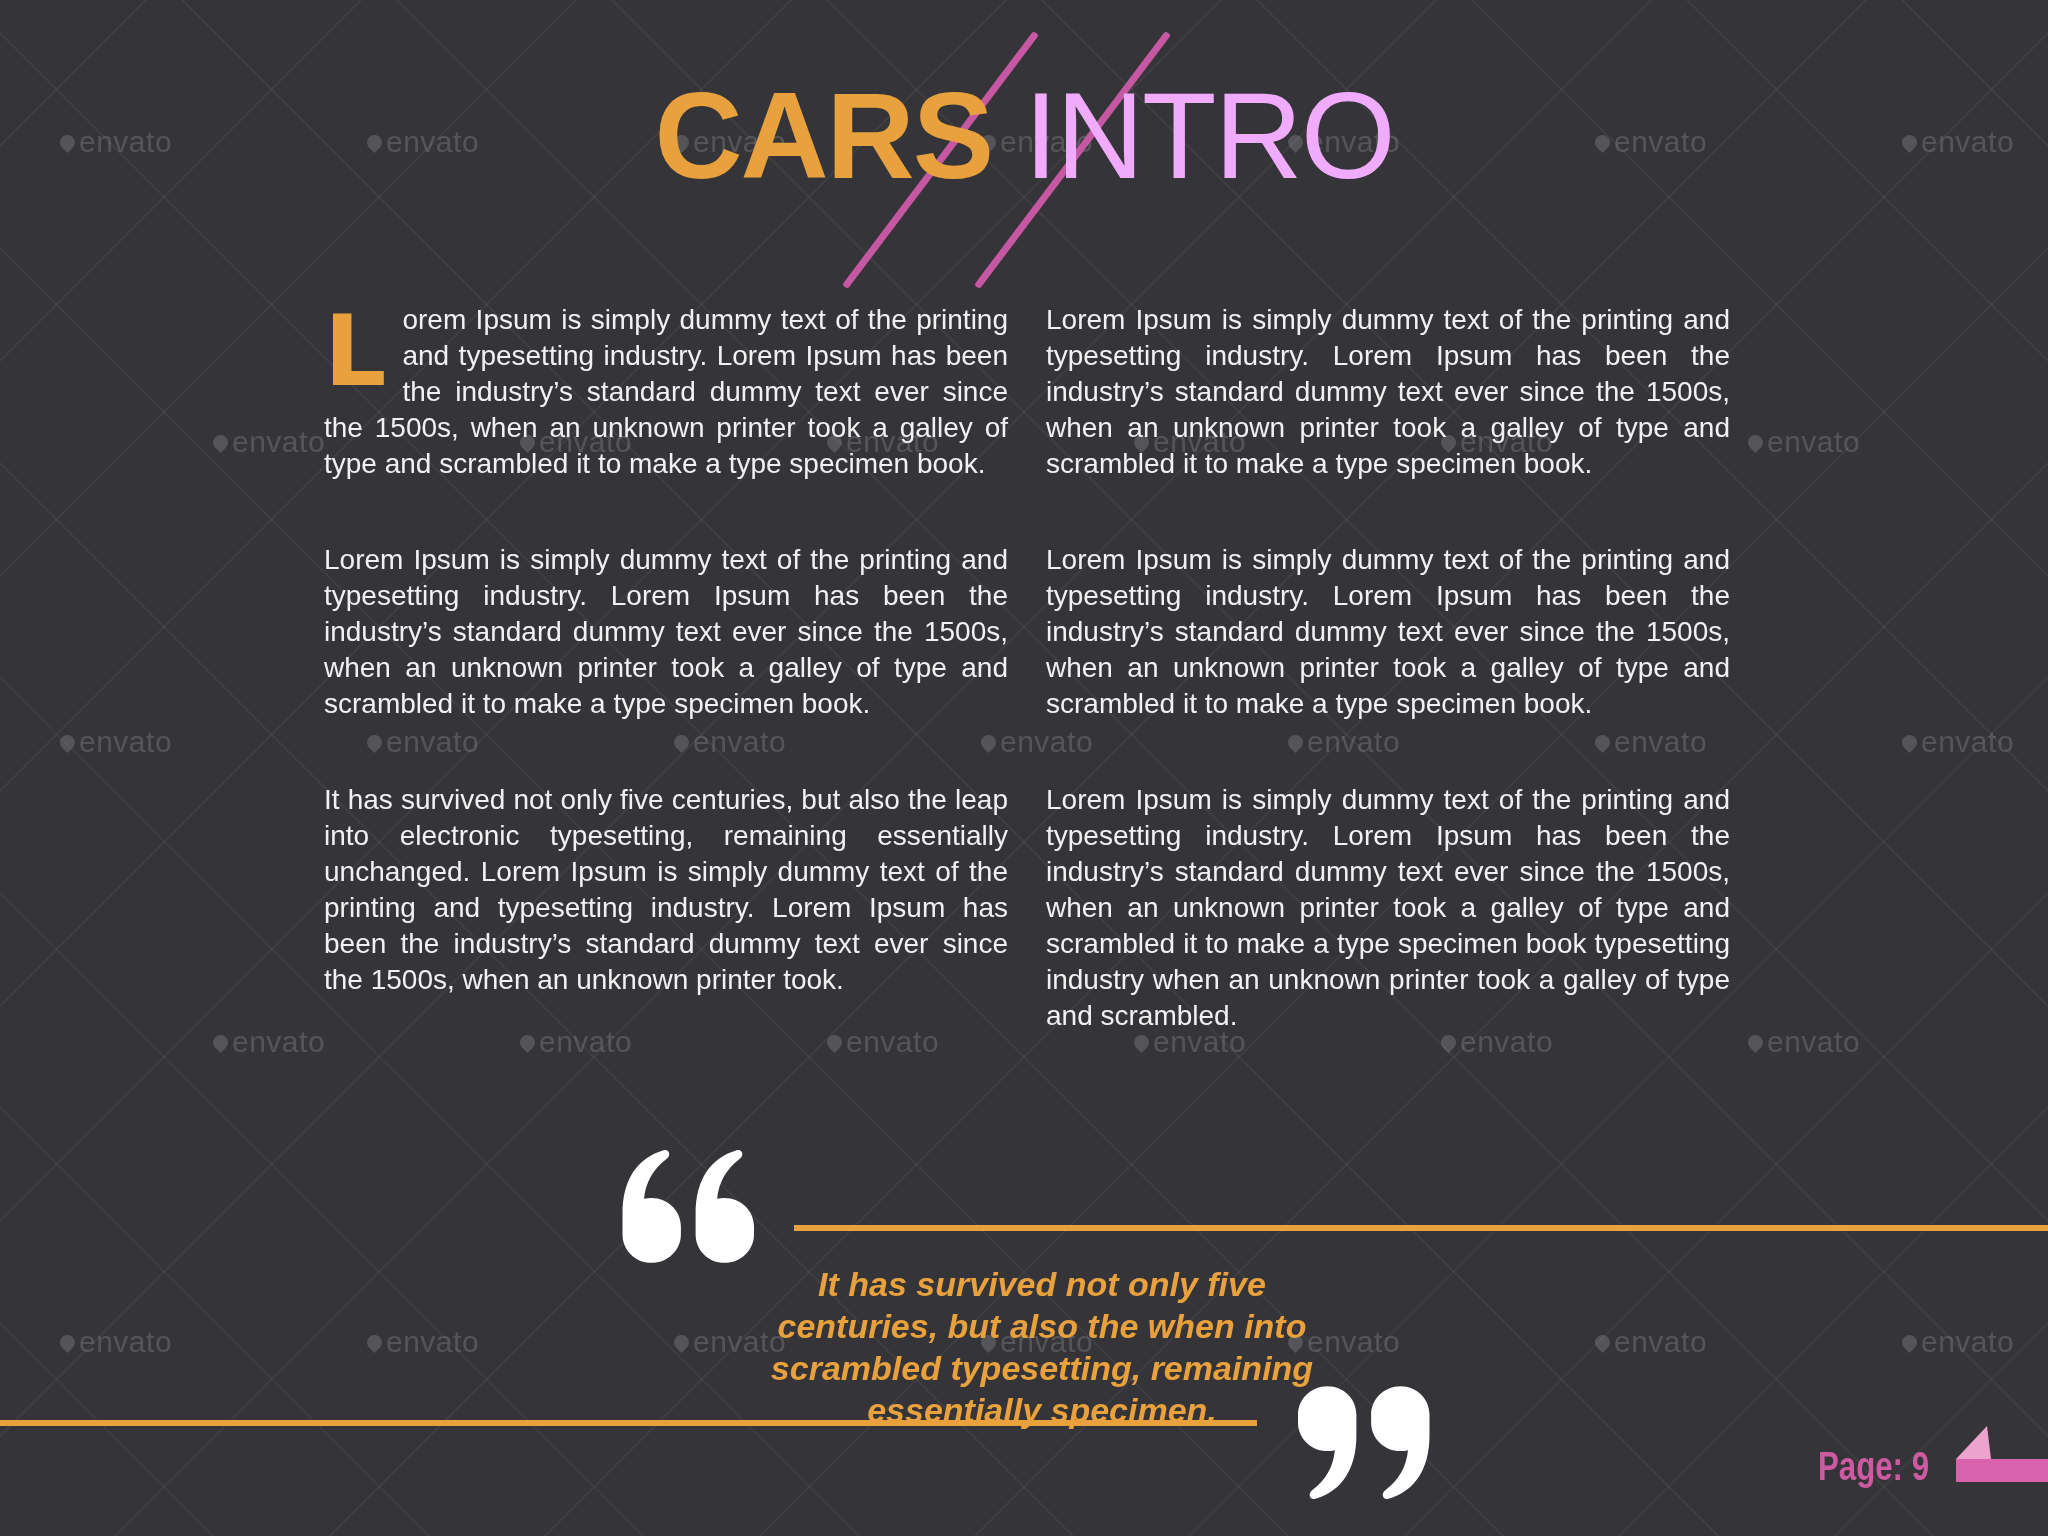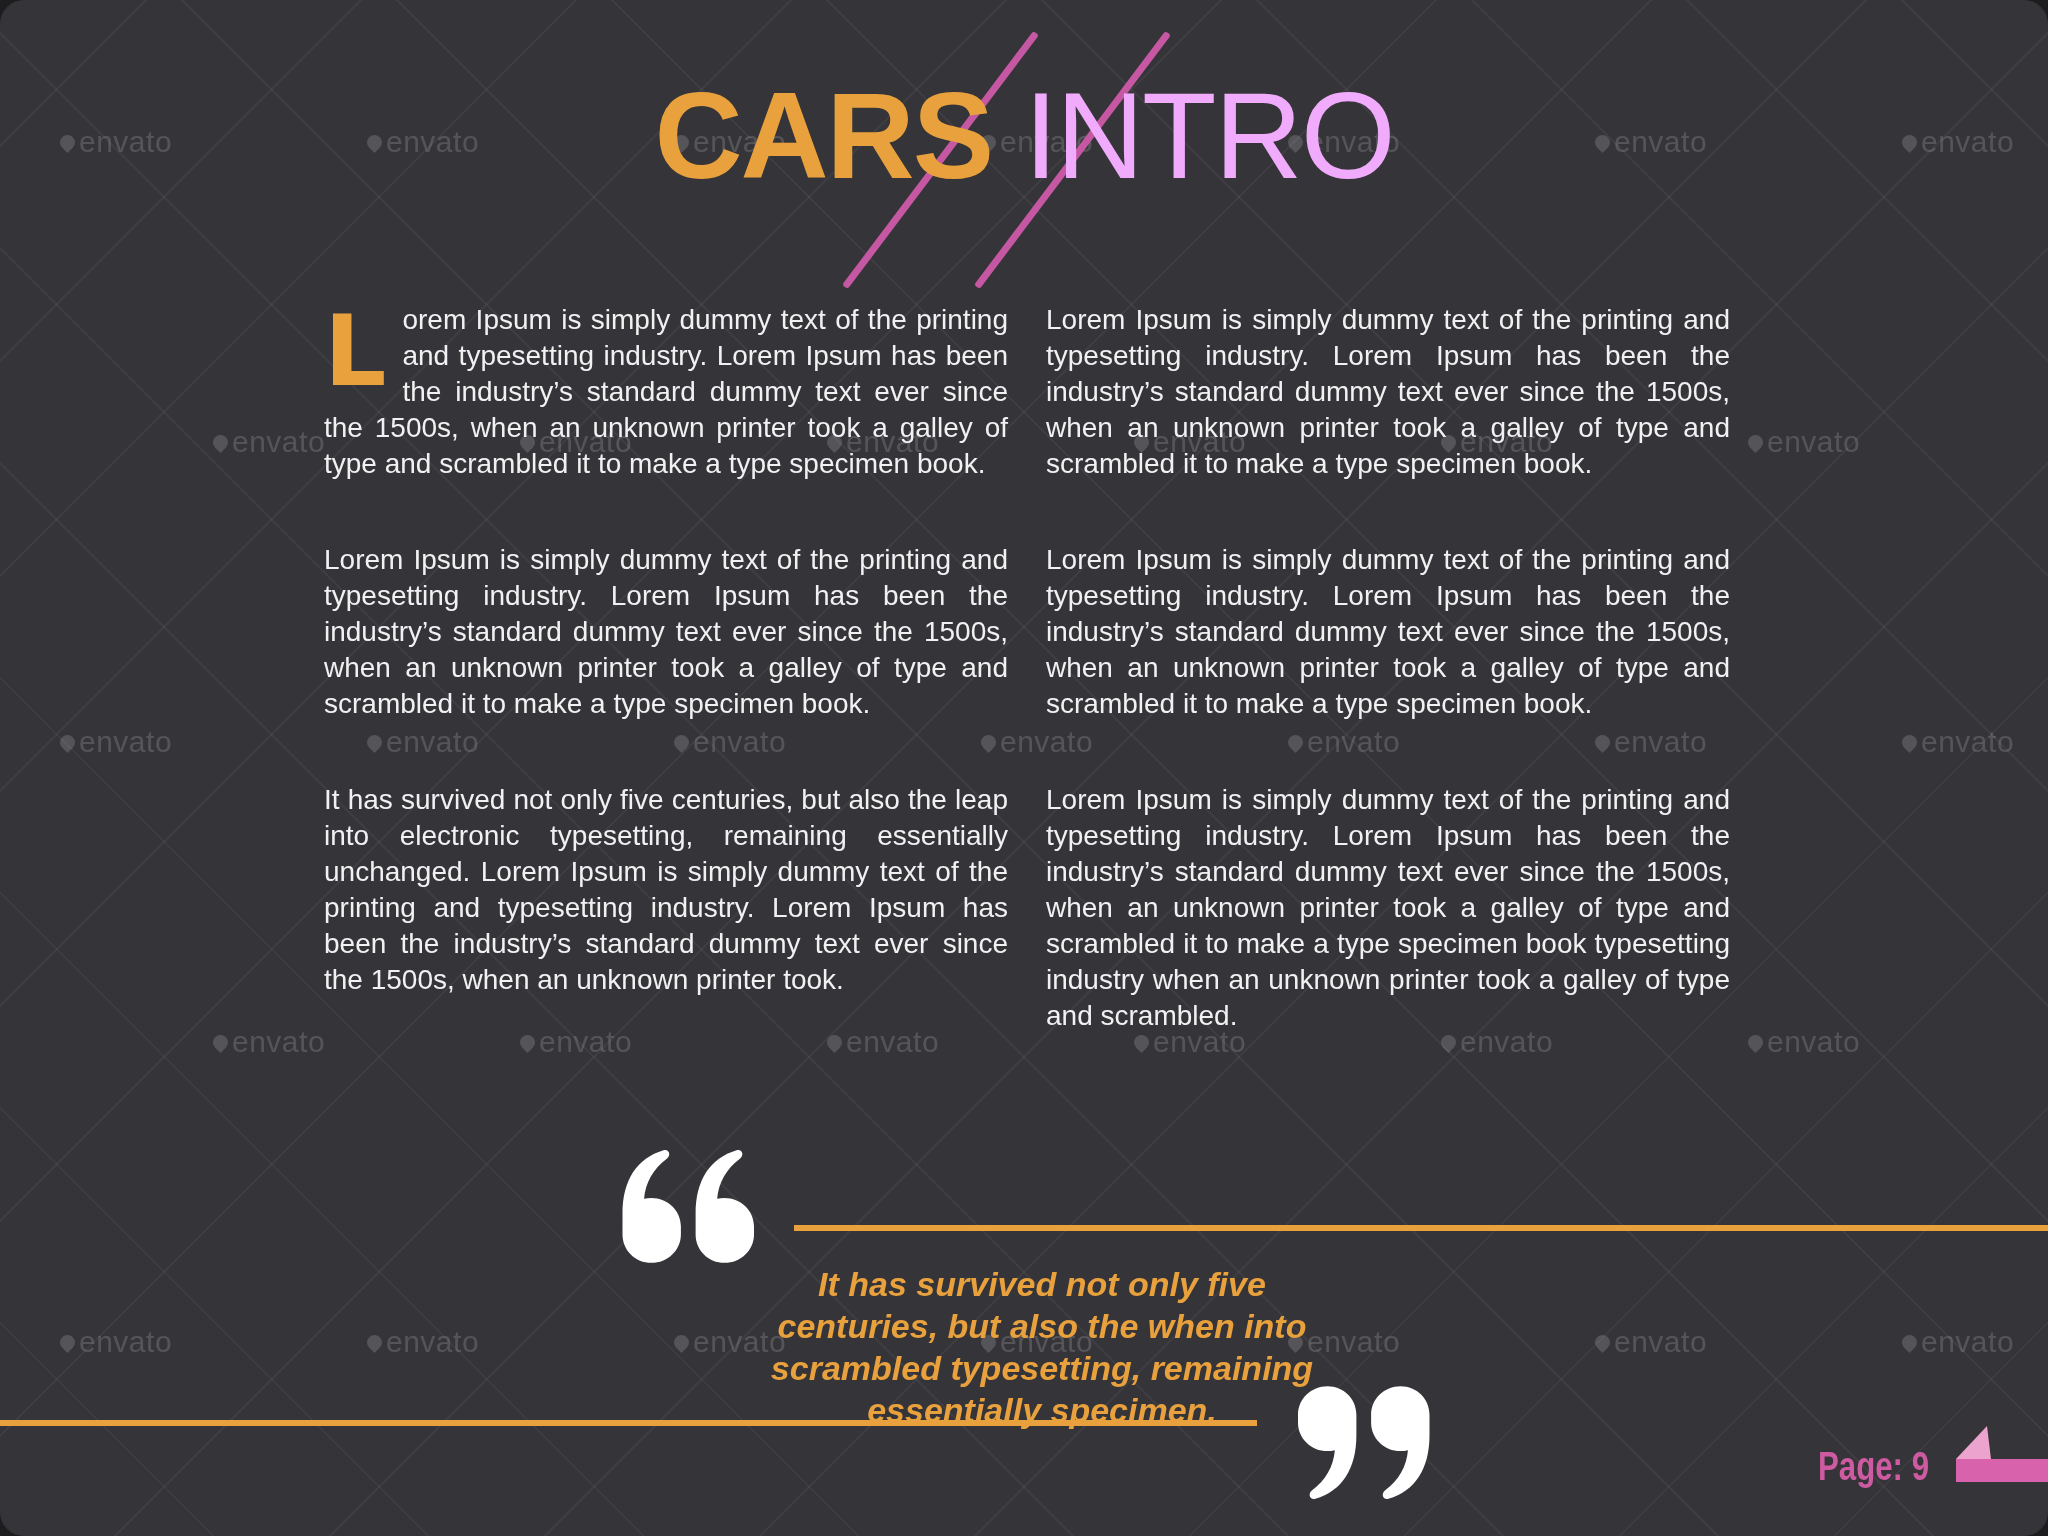--- a/index.html
+++ b/index.html
@@ -1,20 +1,19 @@
 <!DOCTYPE html>
 <html><head>
 <meta charset="utf-8">
 <style>
   html,body{margin:0;padding:0;background:#1d1c1e;}
   .page{
     position:relative;width:2048px;height:1536px;overflow:hidden;
     background:#353438;
     font-family:"Liberation Sans",sans-serif;
-    border-radius:24px;
   }
   
   .hairlines{
     position:absolute;inset:0;pointer-events:none;
     background-image:
       repeating-linear-gradient(45deg,  transparent 0 150px, rgba(255,255,255,0.045) 150px 152px),
       repeating-linear-gradient(-45deg, transparent 0 150px, rgba(255,255,255,0.045) 150px 152px);
   }
   .watermarks{position:absolute;inset:0;pointer-events:none;}
   .wm{

